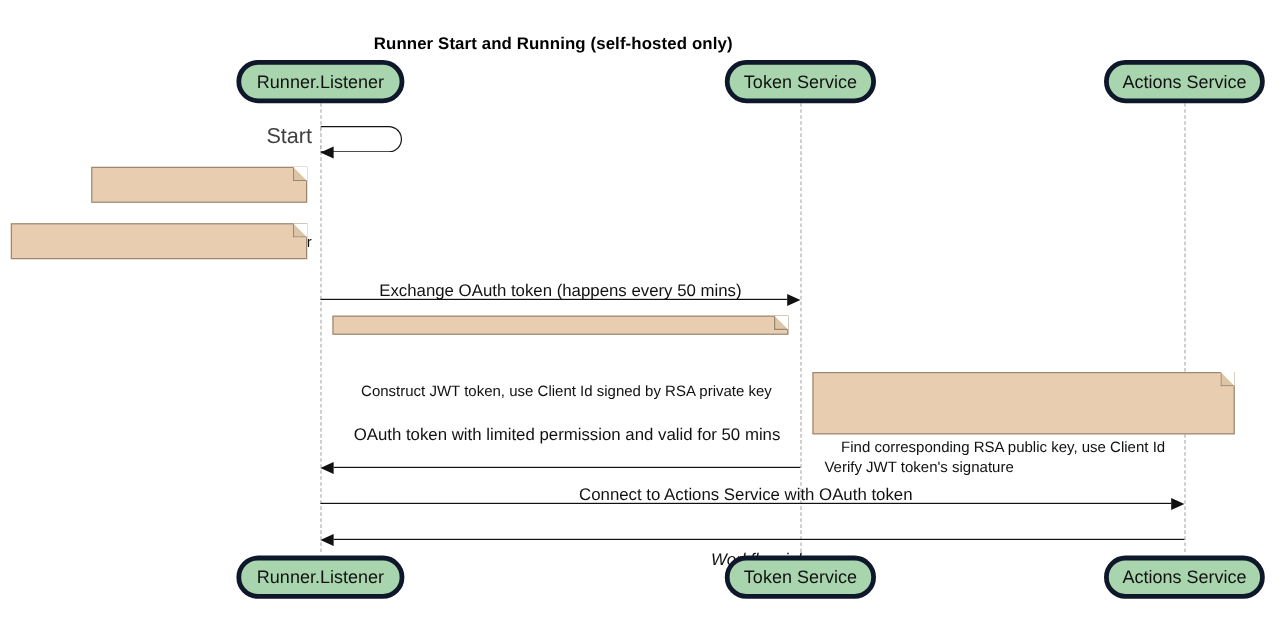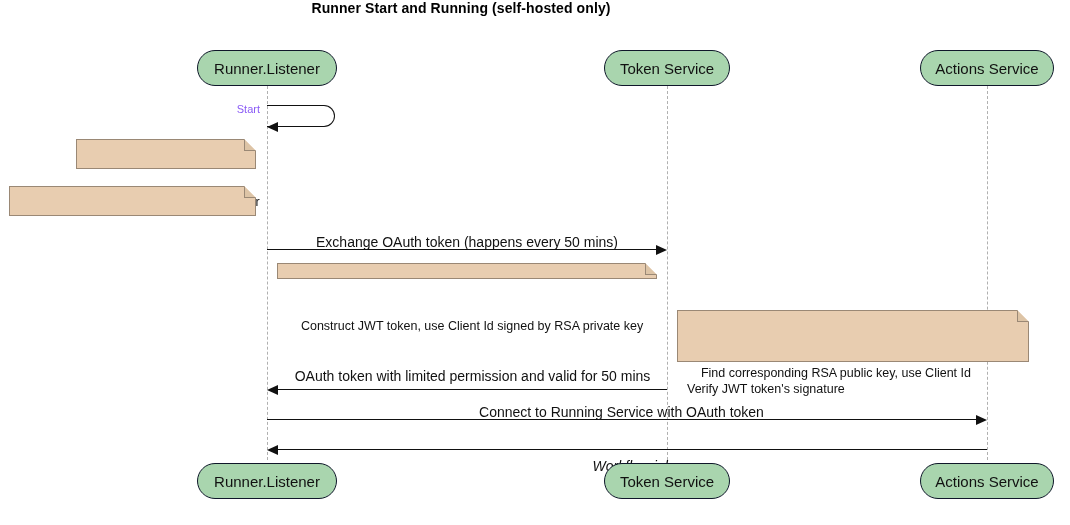--- a/index.html
+++ b/index.html
@@ -17,33 +17,33 @@
   }
   #diagram-root {
     position: absolute;
     left: 0; top: 0;
     width: 1070px;
     height: 525px;
   }
   .diagram-title {
     position: absolute;
     left: 0;
-    top: 0;
+    top: 28px;
     width: 922px;
     text-align: center;
     font-size: 14px;
     font-weight: bold;
     color: #000;
     letter-spacing: 0.1px;
   }
   
   .participant {
     position: absolute;
     height: 36px;
-    border: 1px solid #0f172a;
+    border: 4px solid #0f172a;
     border-radius: 18px;
     background: #a9d5ae;
     display: flex;
     align-items: center;
     justify-content: center;
     box-sizing: border-box;
   }
   .participant span {
     font-size: 15px;
     color: #111;
@@ -119,22 +119,22 @@
   .self-loop {
     position: absolute;
     box-sizing: border-box;
     border: 1.6px solid #111;
     border-left: none;
     border-top-right-radius: 11px;
     border-bottom-right-radius: 11px;
   }
   .self-label {
     position: absolute;
-    font-size: 11px;
-    color: #8b5cf6;
+    font-size: 18px;
+    color: #404040;
     white-space: nowrap;
     text-align: right;
   }
 </style>
 </head>
 <body>
 
 <div id="diagram-root">
 
   <div class="diagram-title">Runner Start and Running (self-hosted only)</div>
@@ -178,25 +178,25 @@
     <span class="note-text">Construct JWT token, use Client Id signed by RSA private key</span>
   </div>
 
   <div class="note" style="left:677px; top:310px; width:352px; height:52px;">
     <span class="fold-cover"></span>
     <span class="fold"></span>
     <span class="note-text">Find corresponding RSA public key, use Client Id
 Verify JWT token's signature</span>
   </div>
 
-  <div class="msg-label" style="left:278px; top:368px; width:389px;">OAuth token with limited permission and valid for 50 mins</div>
+  <div class="msg-label" style="left:278px; top:354px; width:389px;">OAuth token with limited permission and valid for 50 mins</div>
   <div class="msg-line" style="left:278px; top:389px; width:389px;"></div>
   <div class="arrow-head arrow-left" style="left:267px; top:384.5px;"></div>
 
-  <div class="msg-label" style="left:267px; top:404px; width:709px;">Connect to Running Service with OAuth token</div>
+  <div class="msg-label" style="left:267px; top:404px; width:709px;">Connect to Actions Service with OAuth token</div>
   <div class="msg-line" style="left:267px; top:419px; width:709px;"></div>
   <div class="arrow-head arrow-right" style="left:976px; top:414.5px;"></div>
 
   <div class="msg-label" style="left:278px; top:458px; width:709px;font-style:italic;">Workflow job</div>
   <div class="msg-line" style="left:278px; top:449px; width:709px;"></div>
   <div class="arrow-head arrow-left" style="left:267px; top:444.5px;"></div>
 
   <div class="participant" style="left:197px; top:463px; width:140px;">
     <span>Runner.Listener</span>
   </div>

